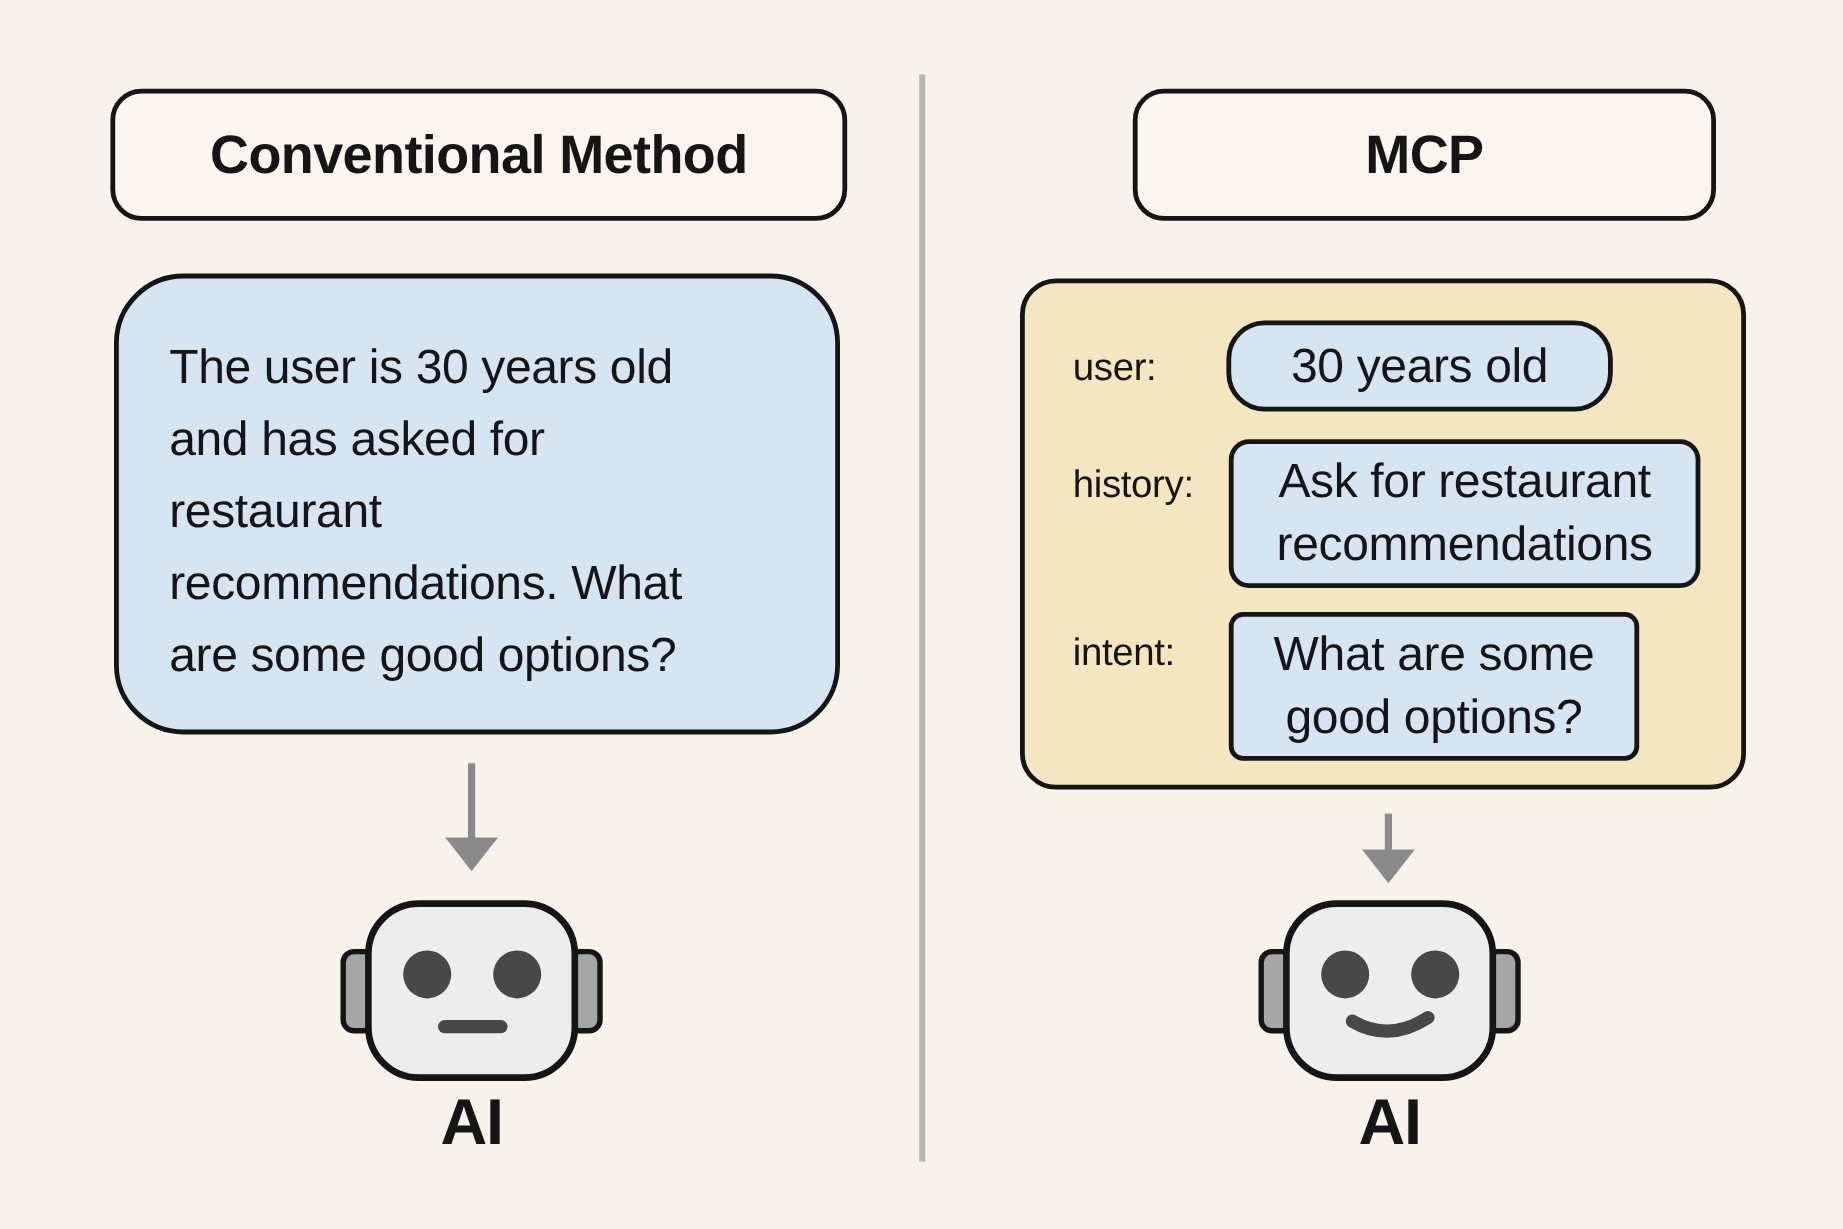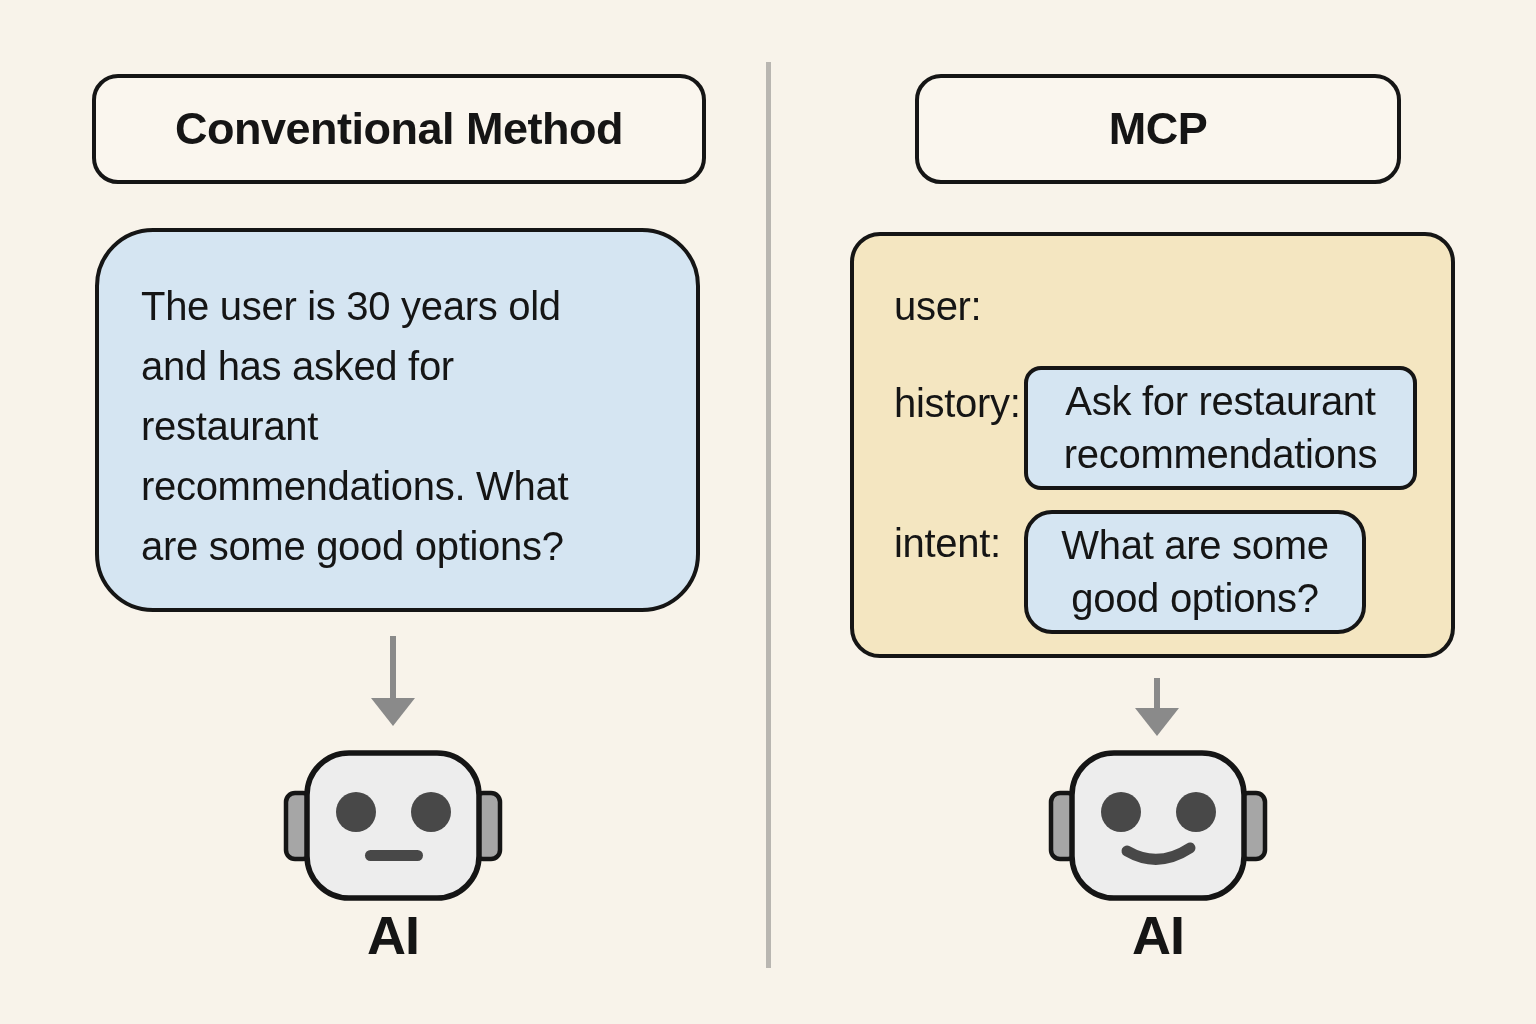--- a/index.html
+++ b/index.html
@@ -16,49 +16,49 @@
   .canvas{position:relative;width:1536px;height:724px;background:var(--bg);}
   .divider{position:absolute;left:766px;top:62px;width:5px;height:906px;background:var(--divider);}
 
   .title-box{
     position:absolute;height:110px;background:var(--box-fill);
     border:4px solid var(--border);border-radius:26px;
     display:flex;align-items:center;justify-content:center;
     font-size:45px;font-weight:600;letter-spacing:-0.5px;
   }
   .title-left{left:92px;top:74px;width:614px;}
-  .title-right{left:915px;top:74px;width:486px;}
+  .title-right{left:944px;top:74px;width:486px;}
 
   .prompt-bubble{
     position:absolute;left:95px;top:228px;width:605px;height:384px;
     background:var(--blue);border:4px solid var(--border);border-radius:58px;
     padding:44px 40px 0 42px;
   }
   .prompt-bubble p{
     font-size:40px;line-height:60px;letter-spacing:-0.3px;white-space:pre-line;
   }
 
   .context-box{
     position:absolute;left:850px;top:232px;width:605px;height:426px;
     background:var(--tan);border:4px solid var(--border);border-radius:30px;
   }
   .field-label{
-    position:absolute;left:40px;font-size:40px;line-height:40px;letter-spacing:-0.3px;
+    position:absolute;left:40px;font-size:32px;line-height:40px;letter-spacing:-0.3px;
   }
   .label-user{top:50px;}
   .label-intent{top:147px;}
   .label-history{top:287px;}
   .pill{
     position:absolute;background:var(--blue);border:4px solid var(--border);
     display:flex;align-items:center;justify-content:center;text-align:center;
     font-size:40px;letter-spacing:-0.3px;white-space:pre-line;
   }
   .pill-user{left:168px;top:31px;width:322px;height:76px;border-radius:32px;line-height:44px;}
   .pill-intent{left:170px;top:130px;width:393px;height:124px;border-radius:17px;line-height:53px;}
-  .pill-history{left:170px;top:274px;width:342px;height:124px;border-radius:28px;line-height:53px;}
+  .pill-history{left:170px;top:274px;width:342px;height:124px;border-radius:12px;line-height:53px;}
 
   .arrow{position:absolute;width:44px;}
   .arrow .shaft{position:absolute;left:19px;top:0;width:6px;background:var(--arrow);}
   .arrow .head{
     position:absolute;left:0;width:0;height:0;
     border-left:22px solid transparent;border-right:22px solid transparent;
     border-top:28px solid var(--arrow);
   }
   .arrow-left{left:371px;top:636px;height:92px;}
   .arrow-left .shaft{height:64px;}
@@ -112,20 +112,23 @@
   </svg>
 
   <div class="ai-label ai-left">AI</div>
 
   <div class="title-box title-right">
     <span>MCP</span>
   </div>
 
   <div class="context-box">
     <span class="field-label label-user">user:</span>
+    <div class="pill pill-user">
+      <span>30 years old</span>
+    </div>
 
     <span class="field-label label-intent">history:</span>
     <div class="pill pill-intent">
       <span>Ask for restaurant
 recommendations</span>
     </div>
 
     <span class="field-label label-history">intent:</span>
     <div class="pill pill-history">
       <span>What are some

